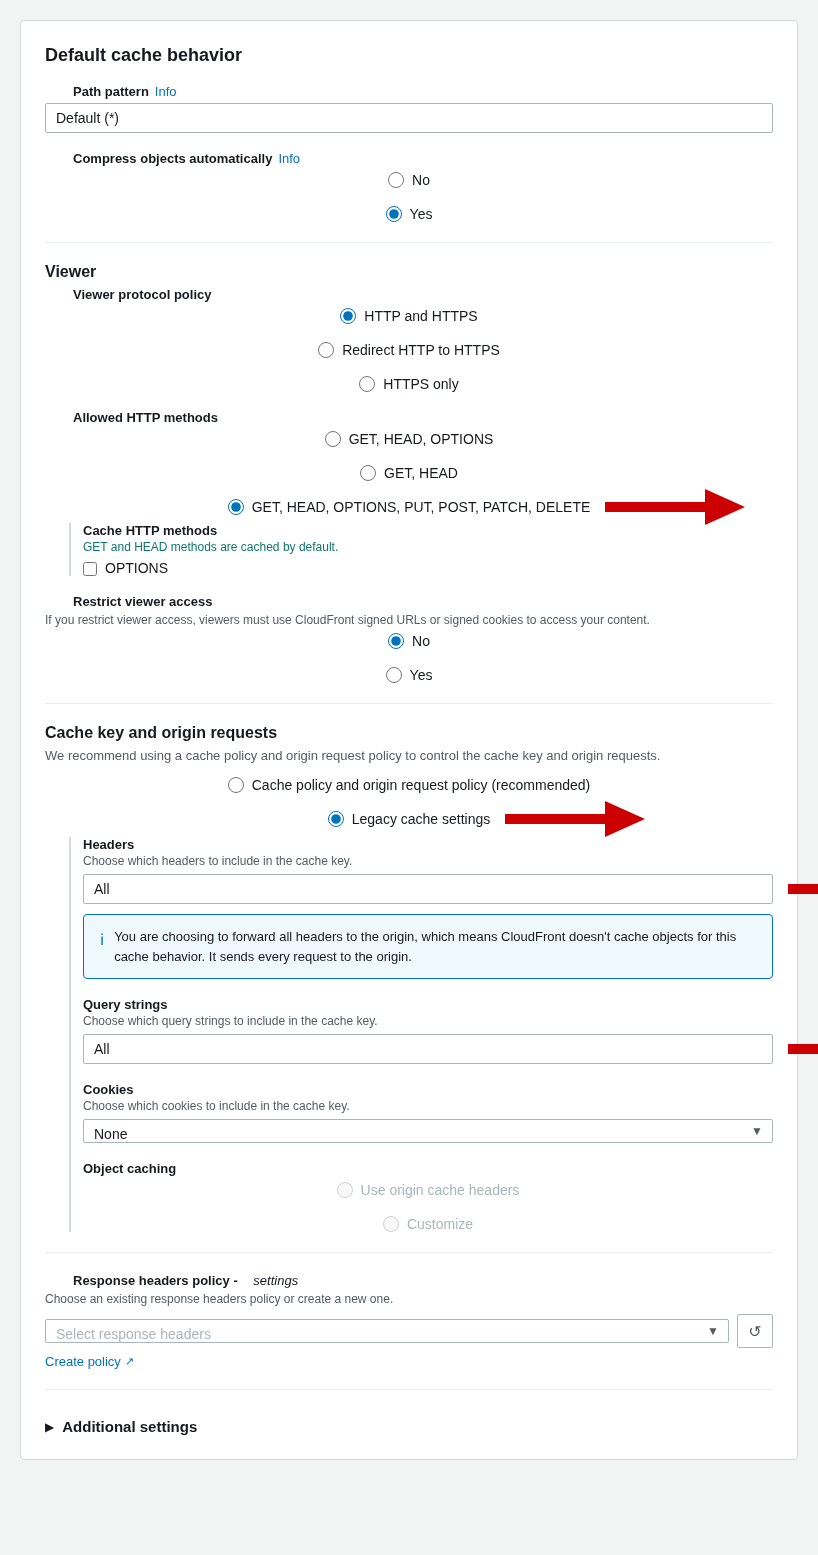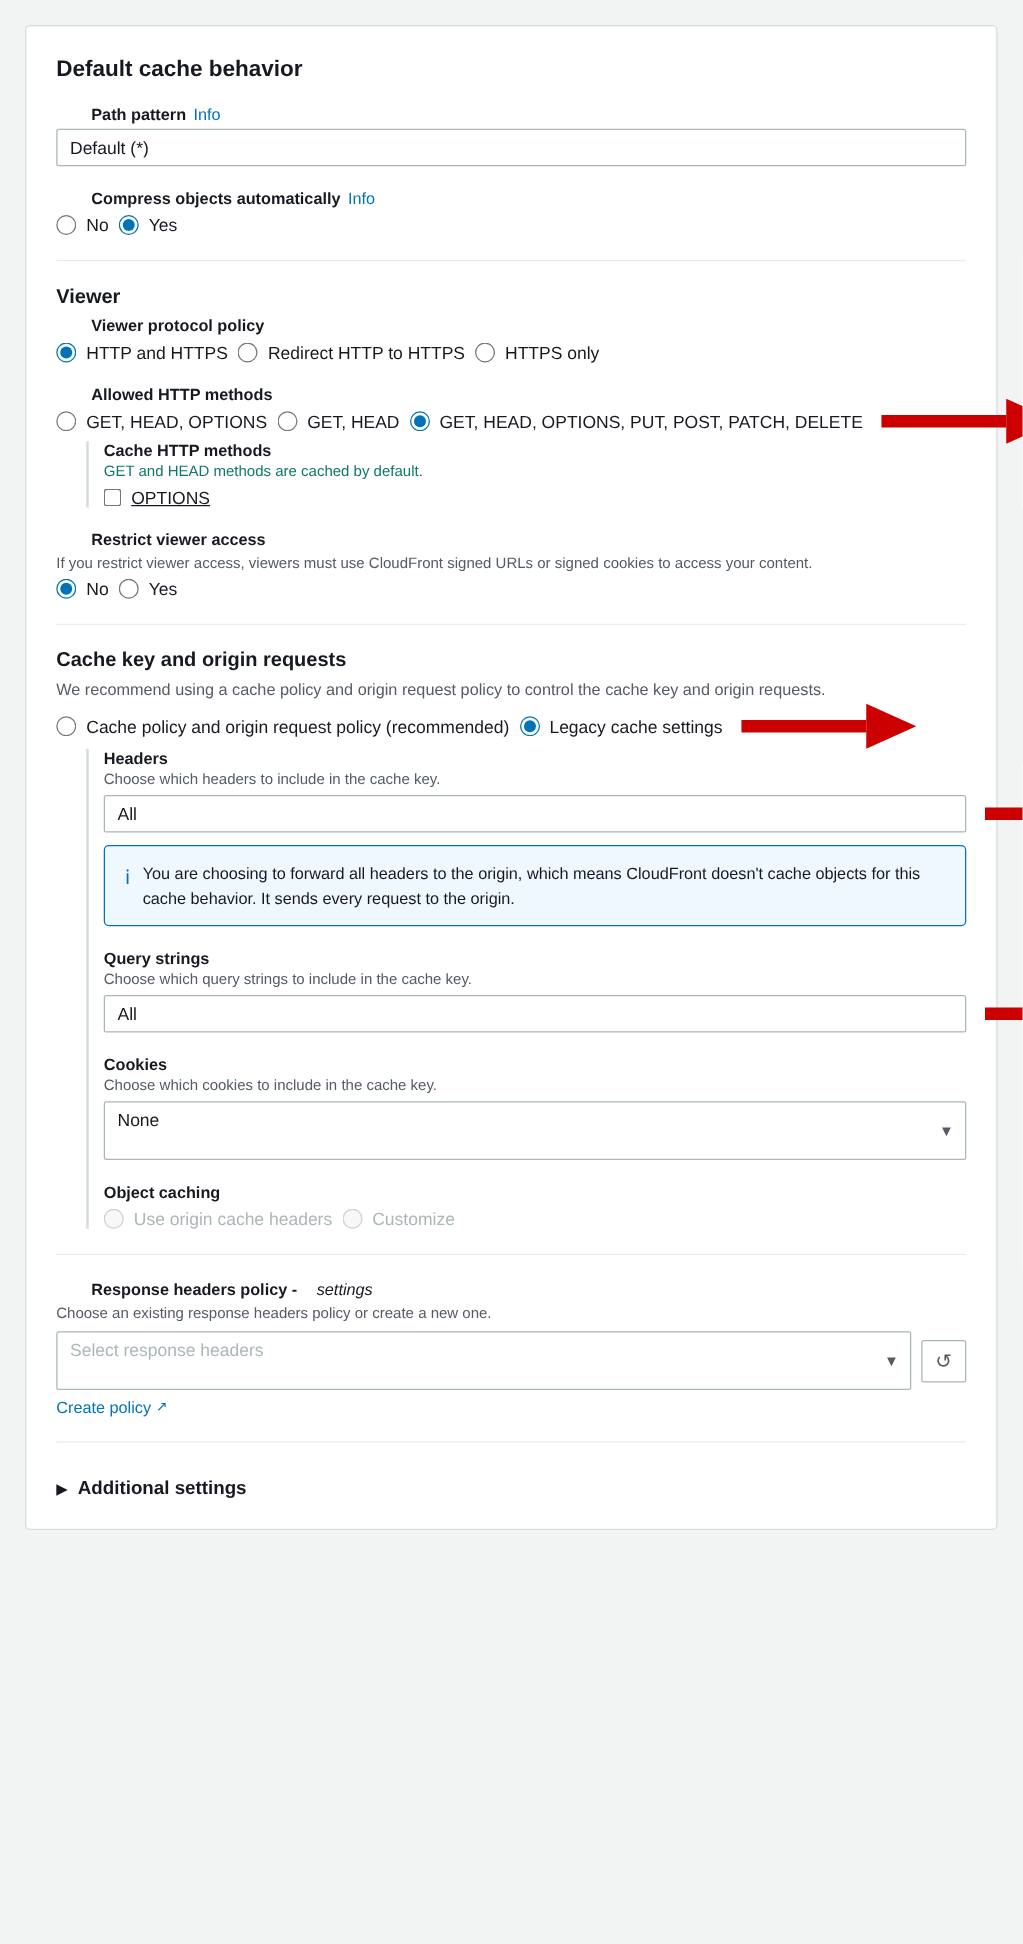--- a/index.html
+++ b/index.html
@@ -45,42 +45,41 @@
       width: 100%;
       border: 1px solid #aab7b8;
       border-radius: 2px;
       padding: 6px 10px;
       font-size: 14px;
       color: #16191f;
       background: #fff;
       outline: none;
     }
     .field-group { margin-bottom: 18px; }
-    .radio-group { display: flex; flex-direction: row; gap: 8px; margin-top: 6px; }
+    .radio-group { display: flex; flex-direction: column; gap: 18px; margin-top: 6px; align-items: center; }
     .radio-item {
       display: flex;
       align-items: center;
       gap: 8px;
       font-size: 14px;
       cursor: pointer;
     }
     .radio-item input[type="radio"] {
       accent-color: #0073bb;
       width: 16px;
       height: 16px;
       cursor: pointer;
     }
     .checkbox-item {
       display: flex;
-      align-items: center;
+      align-items: flex-end;
       gap: 8px;
       font-size: 14px;
       cursor: pointer;
       margin-top: 4px;
-      text-decoration: underline;
     }
     .checkbox-item input[type="checkbox"] {
       width: 14px;
       height: 14px;
       cursor: pointer;
     }
     .subsection-title {
       font-size: 16px;
       font-weight: 700;
       margin: 20px 0 6px 0;
@@ -121,21 +120,21 @@
     }
     .select-wrapper {
       position: relative;
       display: inline-block;
       width: 100%;
     }
     .select-input {
       width: 100%;
       border: 1px solid #aab7b8;
       border-radius: 2px;
-      padding: 6px 30px 23px 10px;
+      padding: 6px 30px 0 10px;
       font-size: 14px;
       color: #16191f;
       background: #fff;
       appearance: none;
       cursor: pointer;
       outline: none;
     }
     .select-arrow {
       position: absolute;
       right: 10px;

